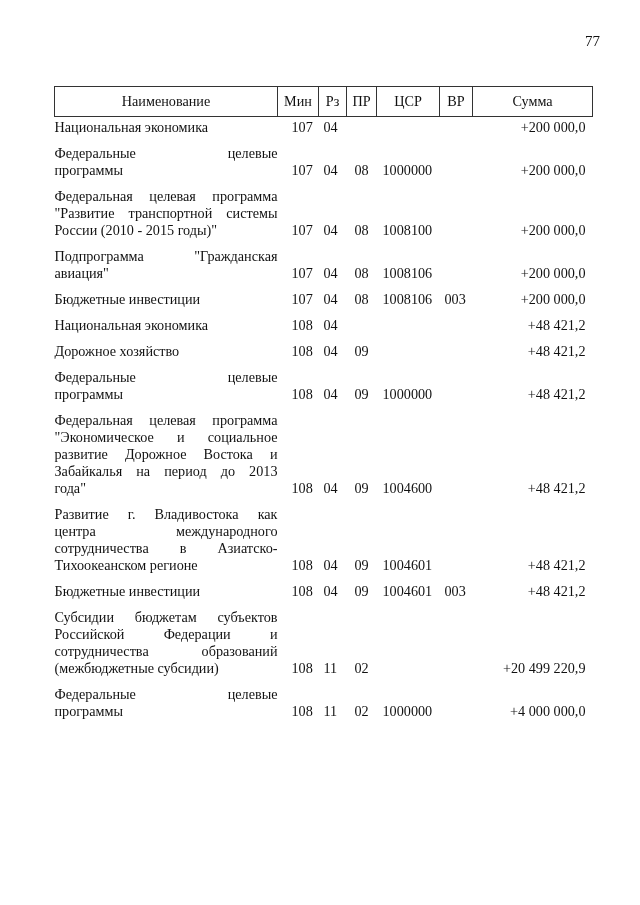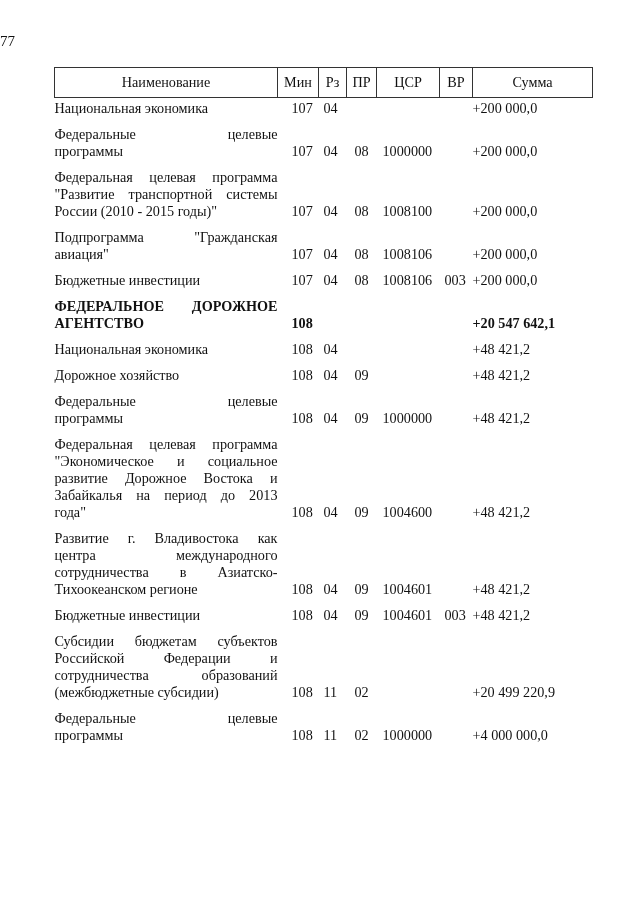--- a/index.html
+++ b/index.html
@@ -1,39 +1,39 @@
 <!DOCTYPE html>
 <html><head>
 <meta charset="utf-8">
 <style>
   html, body { margin: 0; padding: 0; background: #ffffff; }
   body { width: 640px; height: 905px; position: relative; overflow: hidden;
          font-family: "Liberation Serif", "DejaVu Serif", serif; color: #111; }
-  .page-num { position: absolute; top: 33px; left: 0; width: 600px; text-align: left; font-size: 15px; }
-  table.budget { position: absolute; top: 67px; left: 54px; width: 538px; border-collapse: collapse; table-layout: fixed; font-size: 14.2px; line-height: 17px; }
+  .page-num { position: absolute; top: 33px; left: 0; width: 600px; text-align: right; font-size: 15px; }
+  table.budget { position: absolute; top: 86px; left: 54px; width: 538px; border-collapse: collapse; table-layout: fixed; font-size: 14.2px; line-height: 17px; }
   table.budget col.c-name { width: 223px; }
   table.budget col.c-min { width: 41px; }
   table.budget col.c-rz { width: 28px; }
   table.budget col.c-pr { width: 30px; }
   table.budget col.c-csr { width: 63px; }
   table.budget col.c-vr { width: 33px; }
   table.budget col.c-sum { width: 120px; }
   thead th { border: 1px solid #333; font-weight: normal; height: 29px; padding: 0; text-align: center; vertical-align: middle; }
   tbody td { padding: 0; vertical-align: bottom; }
   tbody tr.row td { padding-top: 9px; }
   tbody tr.row.first td { padding-top: 2px; }
   td.name { text-align: justify; padding-right: 0; }
   td.name span { display: block; text-align: justify; text-align-last: left; }
   td.name span.jl { text-align-last: justify; }
   td.min { padding-left: 14px !important; }
   td.rz { padding-left: 5px !important; }
   td.pr { padding-left: 8px !important; }
   td.csr { padding-left: 6px !important; }
   td.vr { padding-left: 5px !important; margin-left: 36px; }
-  td.sum { padding-right: 7px !important; }
+  td.sum { text-align: right; padding-right: 7px !important; }
   tr.bold td { font-weight: bold; }
 </style>
 </head>
 <body>
 
 <div class="page-num">77</div>
 
 <table class="budget">
   <colgroup>
     <col class="c-name">
@@ -108,32 +108,20 @@
         <td class="name">
           <span>Бюджетные инвестиции</span>
         </td>
         <td class="min">107</td>
         <td class="rz">04</td>
         <td class="pr">08</td>
         <td class="csr">1008106</td>
         <td class="vr">003</td>
         <td class="sum">+200 000,0</td>
       </tr>
-      <tr class="row bold">
-        <td class="name">
-          <span class="jl">ФЕДЕРАЛЬНОЕ ДОРОЖНОЕ</span>
-          <span>АГЕНТСТВО</span>
-        </td>
-        <td class="min">108</td>
-        <td class="rz"></td>
-        <td class="pr"></td>
-        <td class="csr"></td>
-        <td class="vr"></td>
-        <td class="sum">+20 547 642,1</td>
-      </tr>
       <tr class="row">
         <td class="name">
           <span>Национальная экономика</span>
         </td>
         <td class="min">108</td>
         <td class="rz">04</td>
         <td class="pr"></td>
         <td class="csr"></td>
         <td class="vr"></td>
         <td class="sum">+48 421,2</td>

